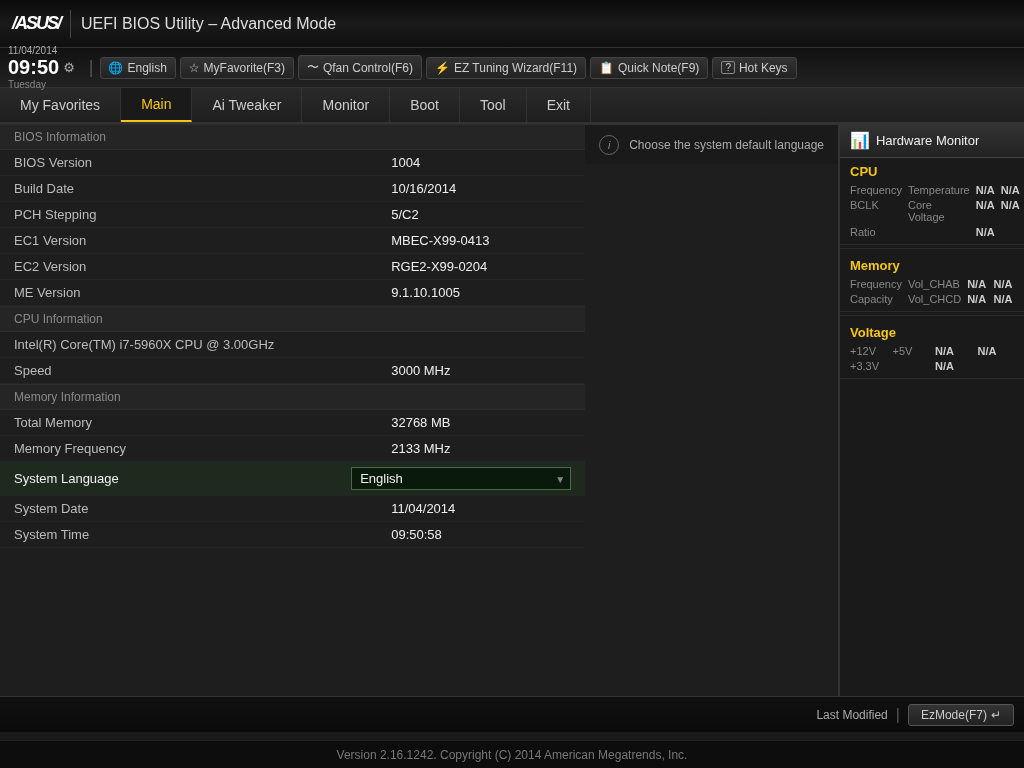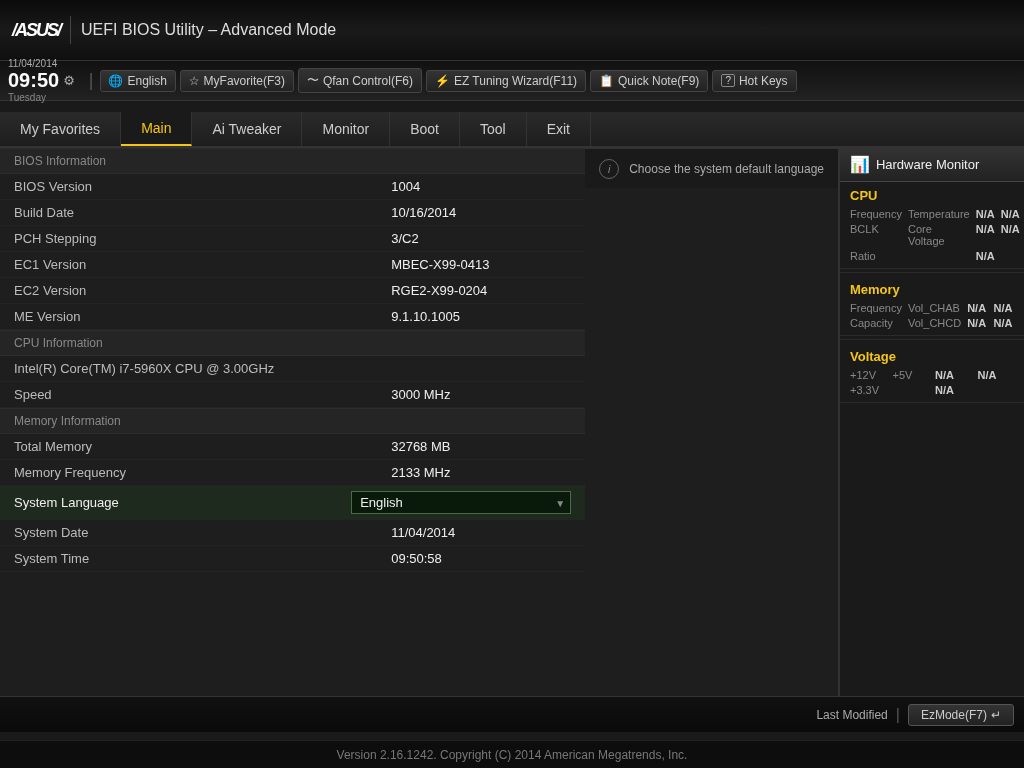--- a/index.html
+++ b/index.html
@@ -49,21 +49,20 @@
       white-space: nowrap;
     }
 
     
     #navbar {
       background: linear-gradient(180deg, #2a2a2a 0%, #1e1e1e 100%);
       height: 36px;
       display: flex;
       align-items: stretch;
       border-bottom: 2px solid #333;
-      margin-top: 11px;
     }
 
     .nav-item {
       display: flex;
       align-items: center;
       padding: 0 20px;
       color: #ccc;
       font-size: 14px;
       cursor: pointer;
       border-right: 1px solid #333;
@@ -286,21 +285,21 @@
     }
 
     #footer-text {
       color: #777;
       font-size: 12px;
     }
 
     
     #header-area {
       background: linear-gradient(180deg, #0a0a0a 0%, #1a1a1a 50%, #0f0f0f 100%);
-      height: 61px;
+      height: 48px;
       display: flex;
       align-items: center;
       padding: 0 12px;
       border-bottom: 1px solid #333;
     }
 
     #asus-logo-img {
       color: #fff;
       font-size: 18px;
       font-weight: 900;
@@ -399,21 +398,21 @@
       <div class="info-row">
         <span class="info-label">BIOS Version</span>
         <span class="info-value">1004</span>
       </div>
       <div class="info-row">
         <span class="info-label">Build Date</span>
         <span class="info-value">10/16/2014</span>
       </div>
       <div class="info-row">
         <span class="info-label">PCH Stepping</span>
-        <span class="info-value">3/C2</span>
+        <span class="info-value">5/C2</span>
       </div>
       <div class="info-row">
         <span class="info-label">EC1 Version</span>
         <span class="info-value">MBEC-X99-0413</span>
       </div>
       <div class="info-row">
         <span class="info-label">EC2 Version</span>
         <span class="info-value">RGE2-X99-0204</span>
       </div>
       <div class="info-row">

